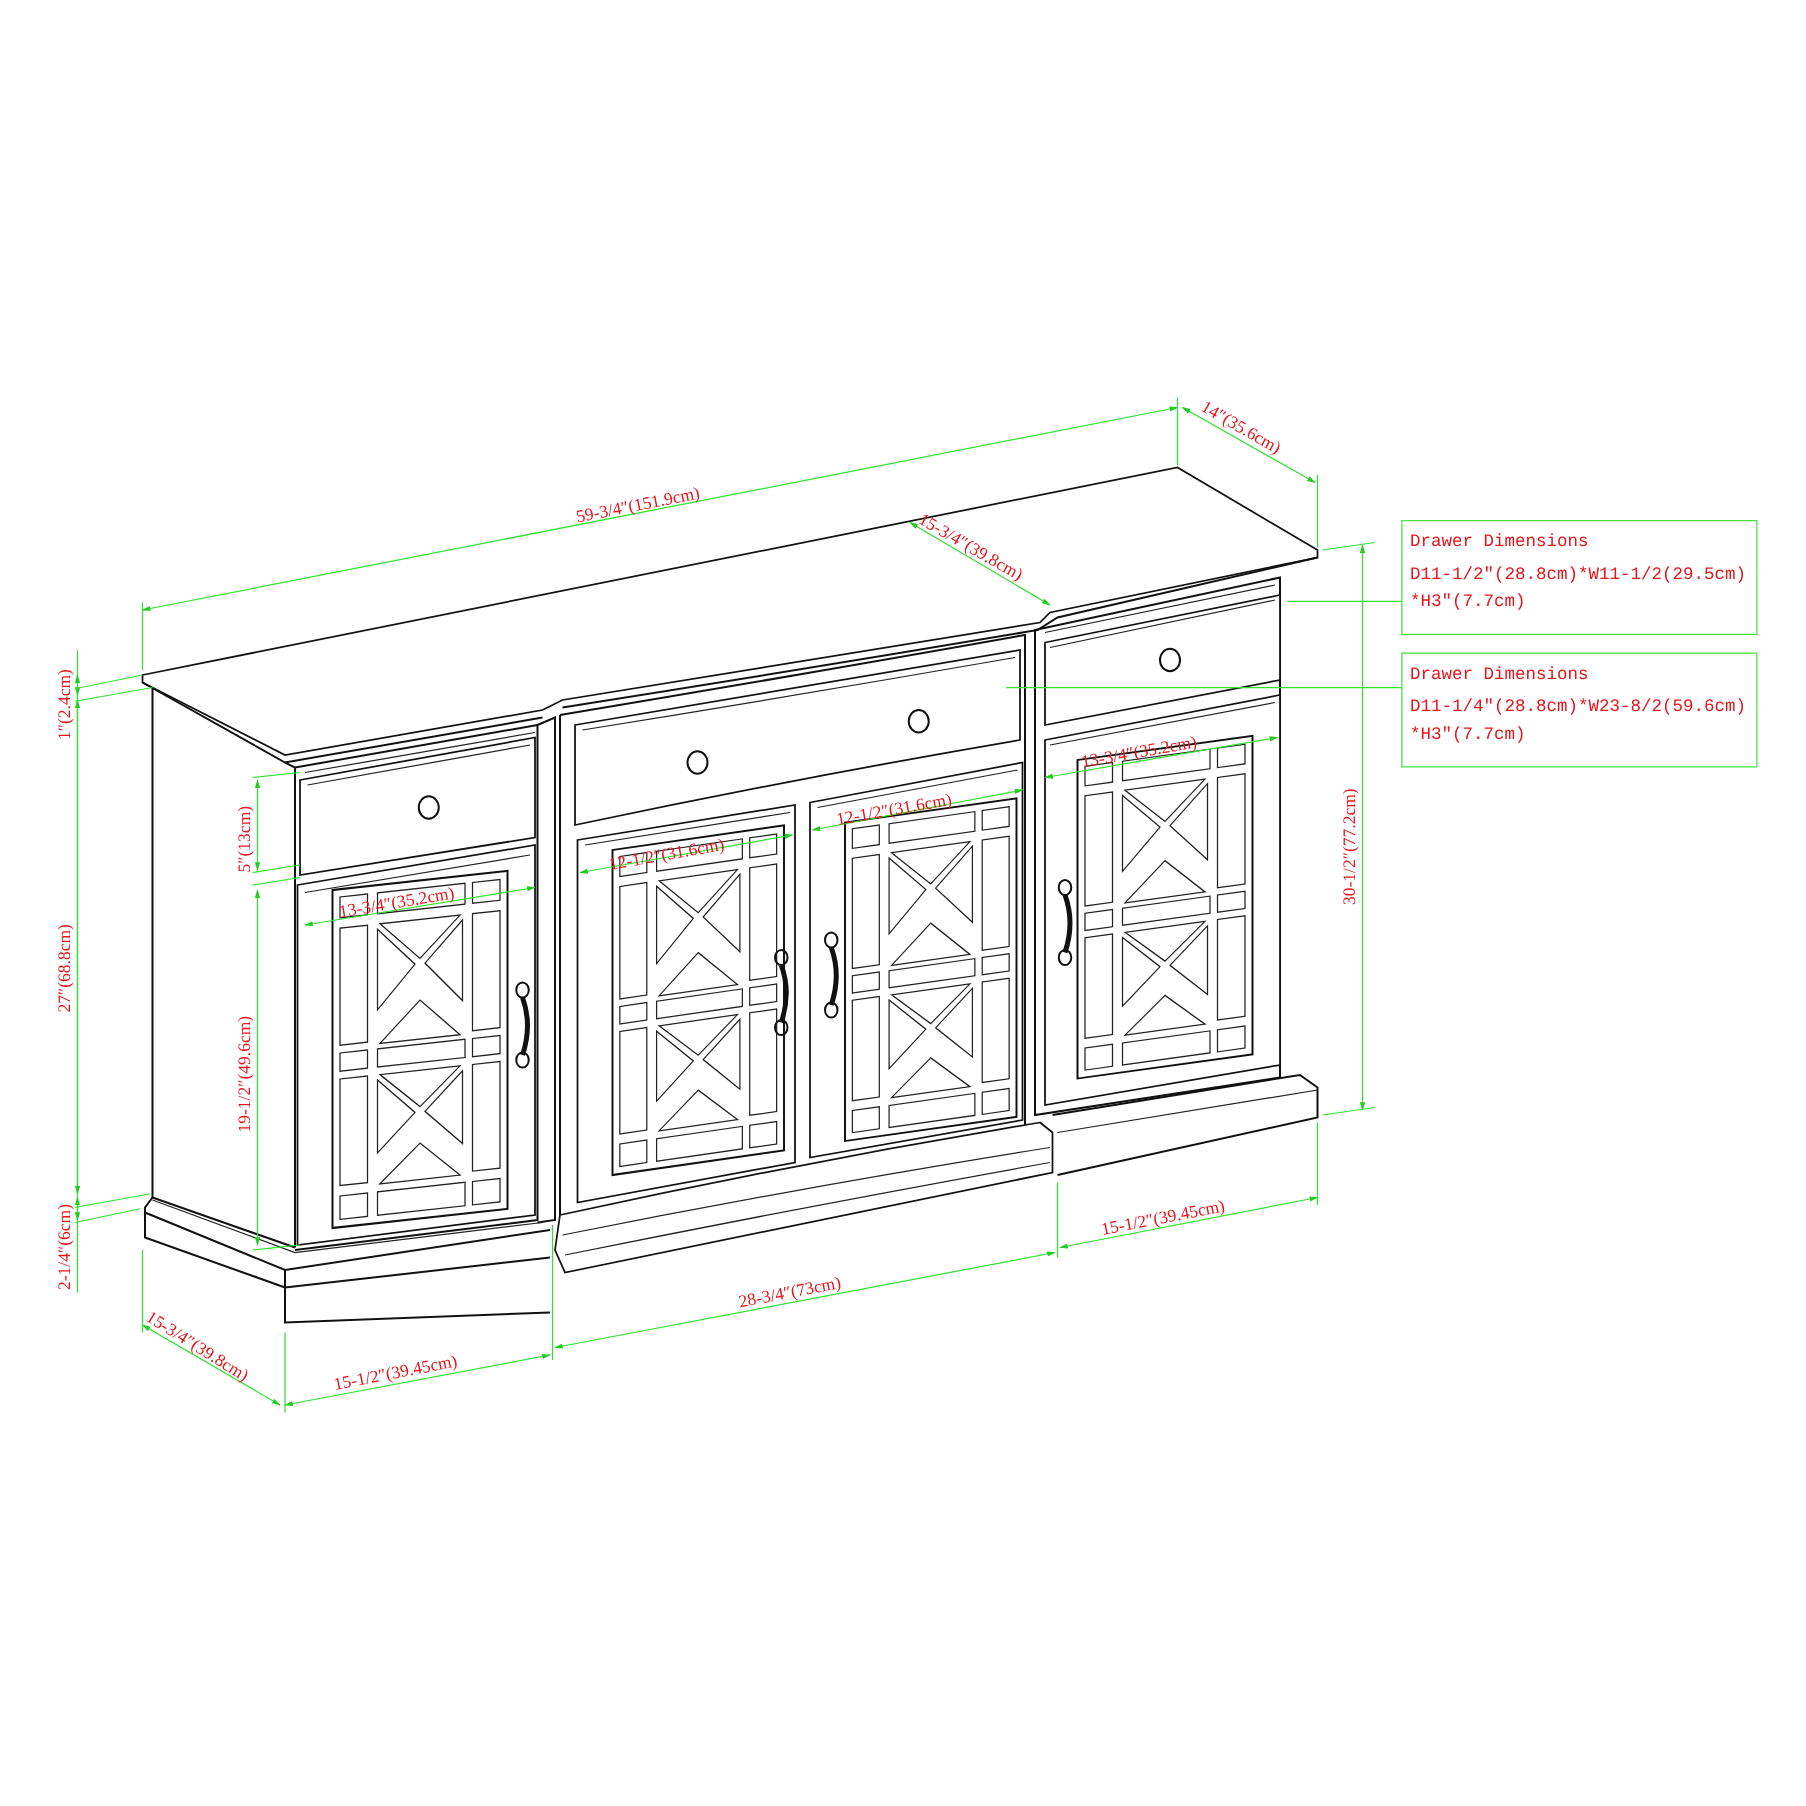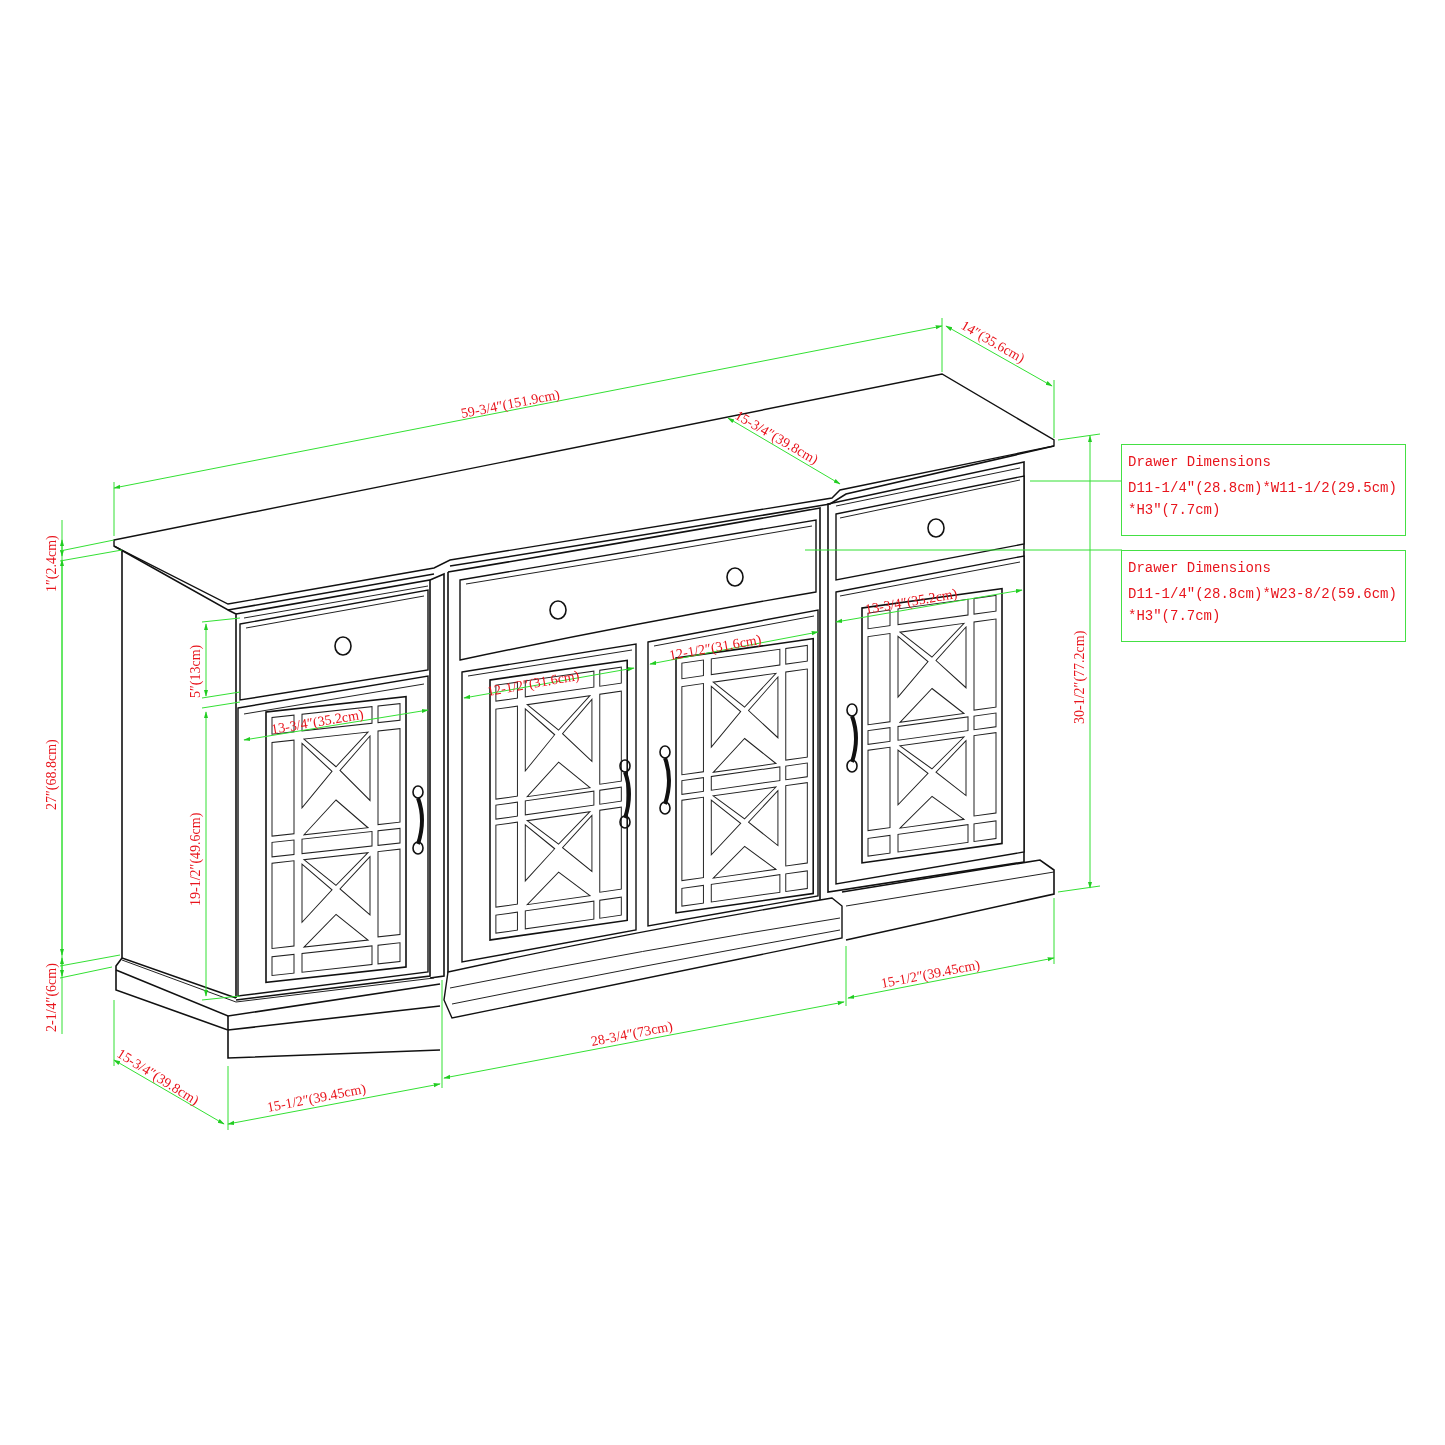--- a/index.html
+++ b/index.html
@@ -3,21 +3,21 @@
 <meta charset="utf-8">
 <style>
   html, body { margin: 0; padding: 0; background: #ffffff; }
   body { width: 1445px; height: 1445px; position: relative; overflow: hidden; font-family: "DejaVu Serif", "Liberation Serif", serif; }
   svg { position: absolute; left: 0; top: 0; }
   .ln { stroke: #111; stroke-width: 1.6; fill: none; }
   .lt { stroke: #222; stroke-width: 1; fill: none; }
   .lf { stroke: #111; stroke-width: 1.4; fill: #fff; }
   .gl { stroke: #33e033; stroke-width: 1; fill: none; }
   .dim { fill: #e8141c; font-size: 14px; font-family: "Liberation Serif", "DejaVu Serif", serif; }
-  .box { position: absolute; border: 1.5px solid #44e044; background: #fff; box-sizing: border-box; padding: 6px 6px; margin-top: 28px; }
+  .box { position: absolute; border: 1.5px solid #44e044; background: #fff; box-sizing: border-box; padding: 6px 6px; }
   .box .t { color: #e8141c; font-family: "Liberation Mono", "DejaVu Sans Mono", monospace; font-size: 14px; line-height: 22px; white-space: nowrap; display:block; }
   .box .t1 { margin-bottom: 4px; }
 </style>
 </head>
 <body>
 
 <svg width="1445" height="1445" viewBox="0 0 1445 1445">
   <defs>
     <marker id="arr" viewBox="0 0 10 10" refX="9" refY="5" markerWidth="7" markerHeight="7" orient="auto-start-reverse">
       <path d="M0,2 L10,5 L0,8 z" fill="#22cc22"></path>
@@ -207,20 +207,20 @@
     <text class="dim" transform="translate(866,614) rotate(-10)">13-3/4″(35.2cm)</text>
     <text class="dim" transform="translate(268,1112) rotate(-11)">15-1/2″(39.45cm)</text>
     <text class="dim" transform="translate(592,1046) rotate(-11)">28-3/4″(73cm)</text>
     <text class="dim" transform="translate(882,988) rotate(-11)">15-1/2″(39.45cm)</text>
     <text class="dim" transform="translate(116,1056) rotate(32)">15-3/4″(39.8cm)</text>
   </g>
 </svg>
 
 <div class="box" style="left:1121px; top:416px; width:285px; height:92px;">
   <span class="t t1">Drawer Dimensions</span>
-  <span class="t">D11-1/4″(28.8cm)*W11-1/2(29.5cm)</span>
+  <span class="t">D11-1/2″(28.8cm)*W11-1/2(29.5cm)</span>
   <span class="t">*H3″(7.7cm)</span>
 </div>
 <div class="box" style="left:1121px; top:522px; width:285px; height:92px;">
   <span class="t t1">Drawer Dimensions</span>
   <span class="t">D11-1/4″(28.8cm)*W23-8/2(59.6cm)</span>
   <span class="t">*H3″(7.7cm)</span>
 </div>
 
 </body></html>

